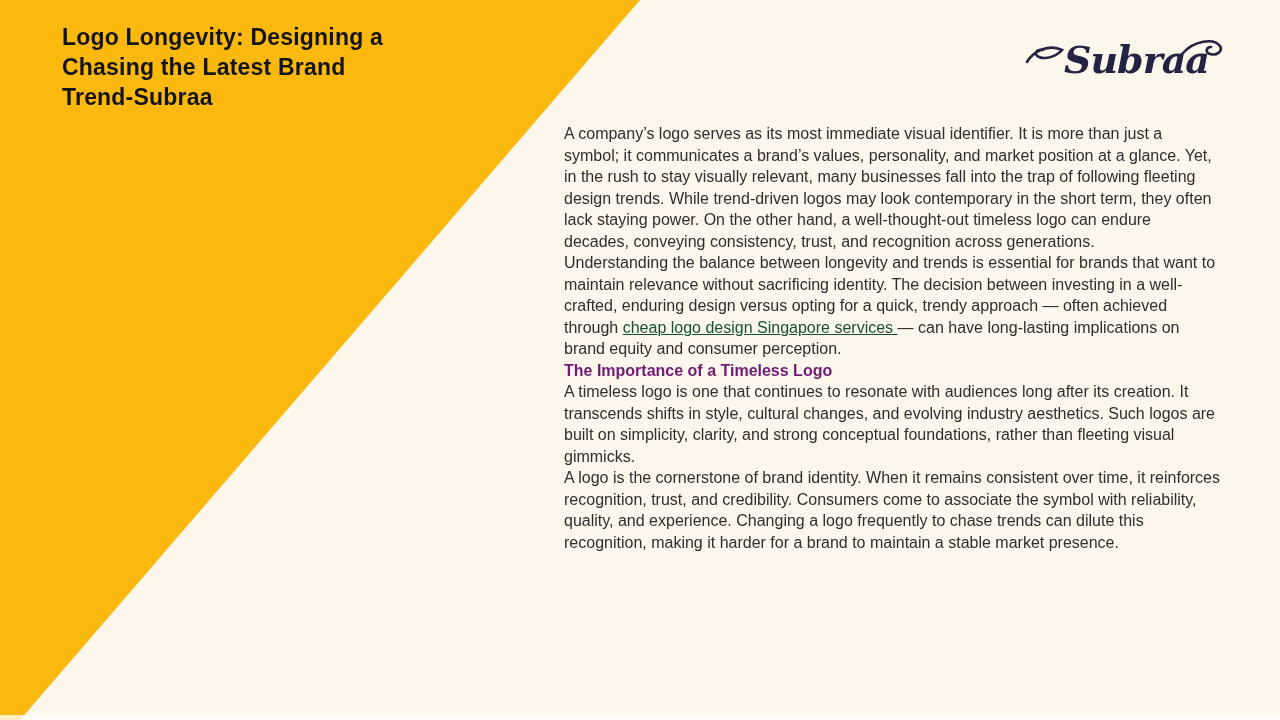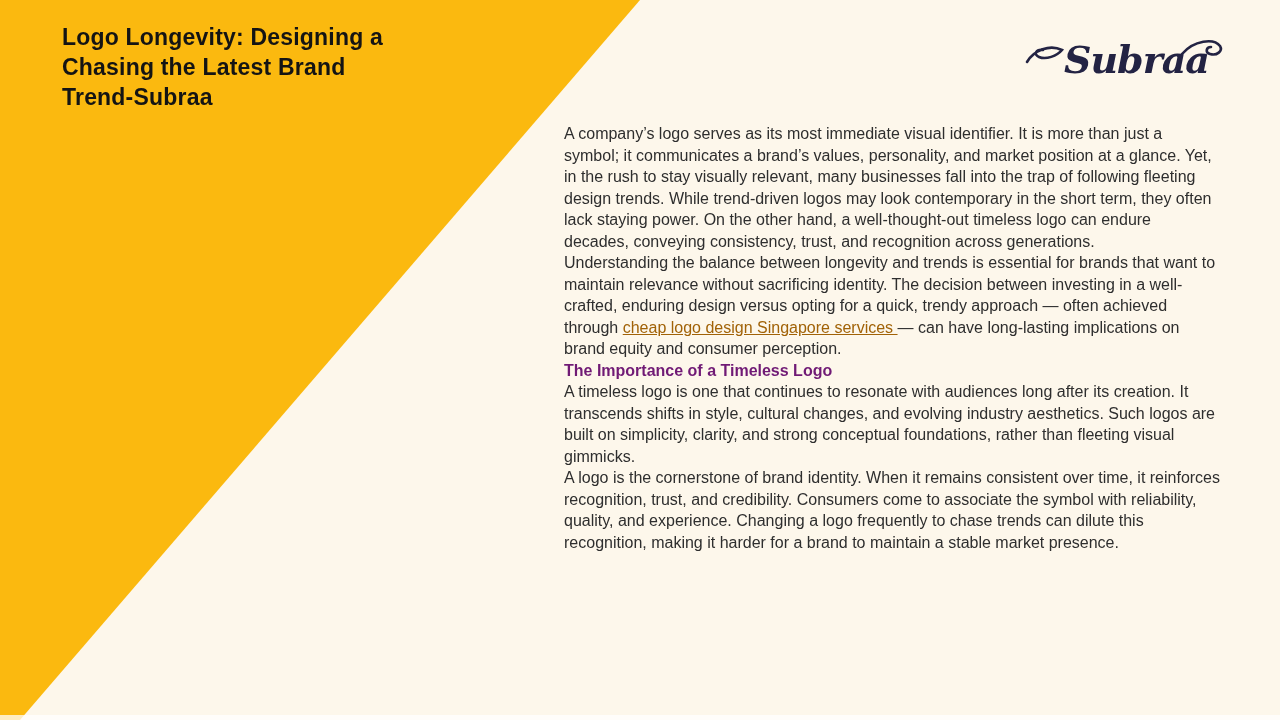--- a/index.html
+++ b/index.html
@@ -59,21 +59,21 @@
     line-height: 21.5px;
     color: #2e2e2e;
     margin-top: 28px;
   }
   .article p { margin: 0; }
   .article .heading {
     font-weight: bold;
     color: #701a75;
   }
   .inline-link {
-    color: #a16207;
+    color: #14532d;
     text-decoration: underline;
     cursor: pointer;
   }
 </style>
 </head>
 <body>
 
 <div class="slide">
 
   <div class="yellow-triangle"></div>

